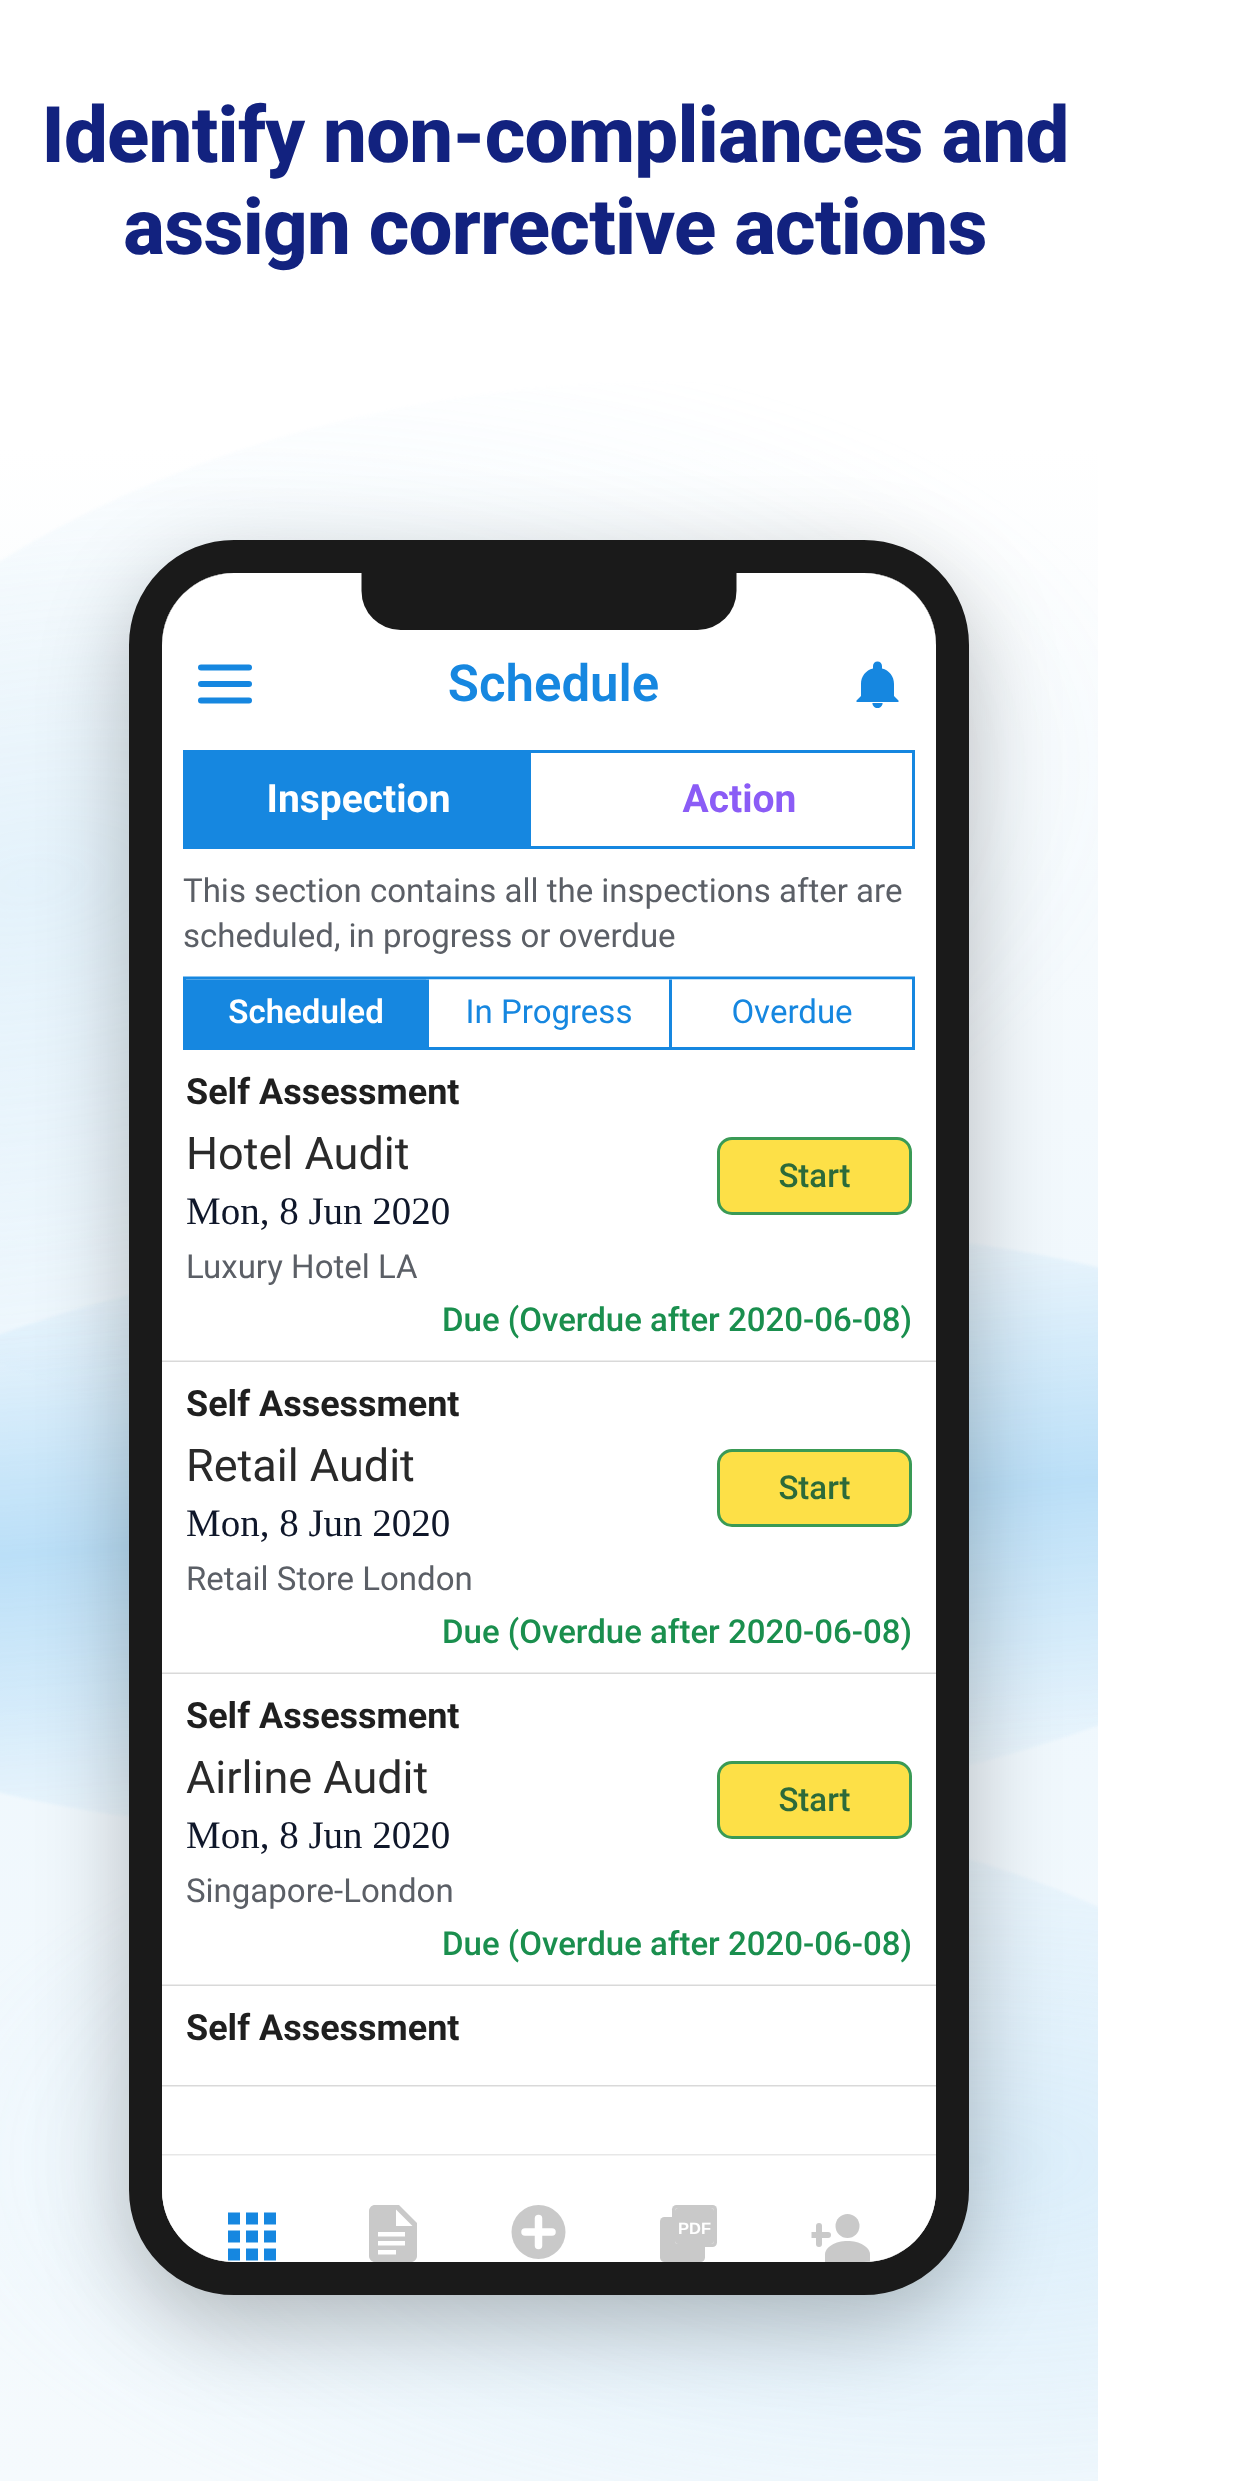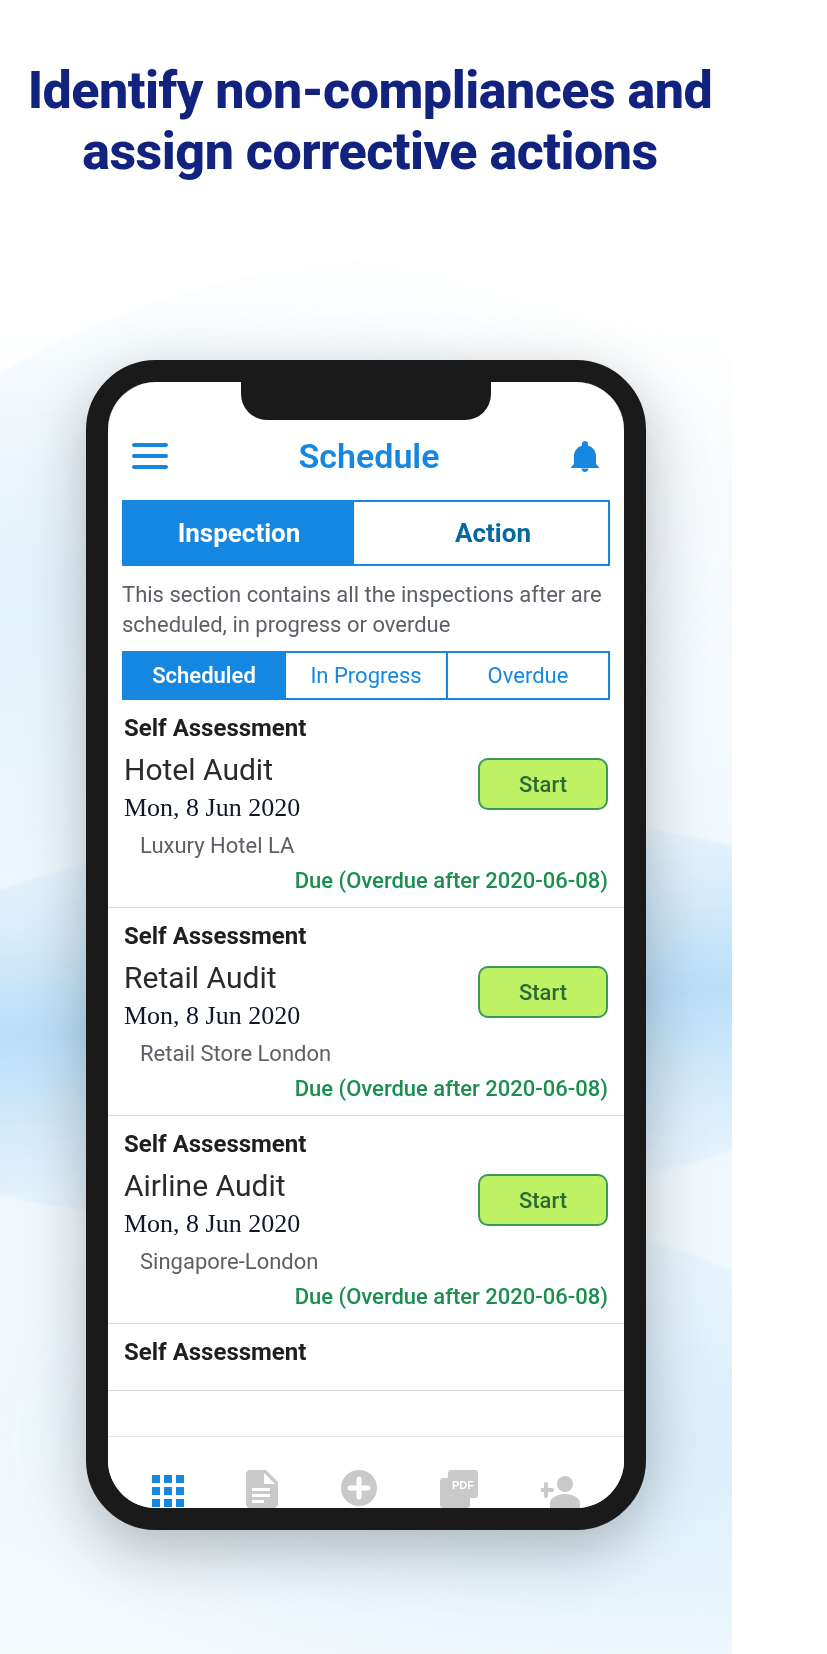--- a/index.html
+++ b/index.html
@@ -90,21 +90,21 @@
     margin: 10px 14px 14px;
     border: 2px solid #1687e0;
     gap: 24px;
   }
   .seg .tab {
     flex: 1;
     text-align: center;
     padding: 16px 0;
     font-size: 26px;
     font-weight: 700;
-    color: #0369a1;
+    color: #8b5cf6;
     background: #fff;
   }
   .seg .tab.active { background: #1687e0; color: #fff; }
 
   .desc {
     padding: 0 14px 12px;
     color: #5b5f66;
     font-size: 22px;
     line-height: 1.35;
   }
@@ -148,35 +148,34 @@
   .item .date {
     font-size: 26px;
     color: #0f172a;
     margin-bottom: 10px;
     font-family: Liberation Serif, serif;
   }
   .item .loc {
     font-size: 22px;
     color: #5b5f66;
     margin-bottom: 10px;
-    margin-left: 16px;
   }
   .item .due {
     font-size: 22px;
     color: #1a8f4e;
     font-weight: 500;
     text-align: right;
   }
   .start-btn {
     position: absolute;
     right: 16px;
     top: 58px;
     width: 130px;
     height: 52px;
-    background: #bef264;
+    background: #fde047;
     border: 2px solid #3a9a55;
     border-radius: 10px;
     display: flex;
     align-items: center;
     justify-content: center;
     color: #2c6a3a;
     font-size: 22px;
     font-weight: 500;
   }
 

